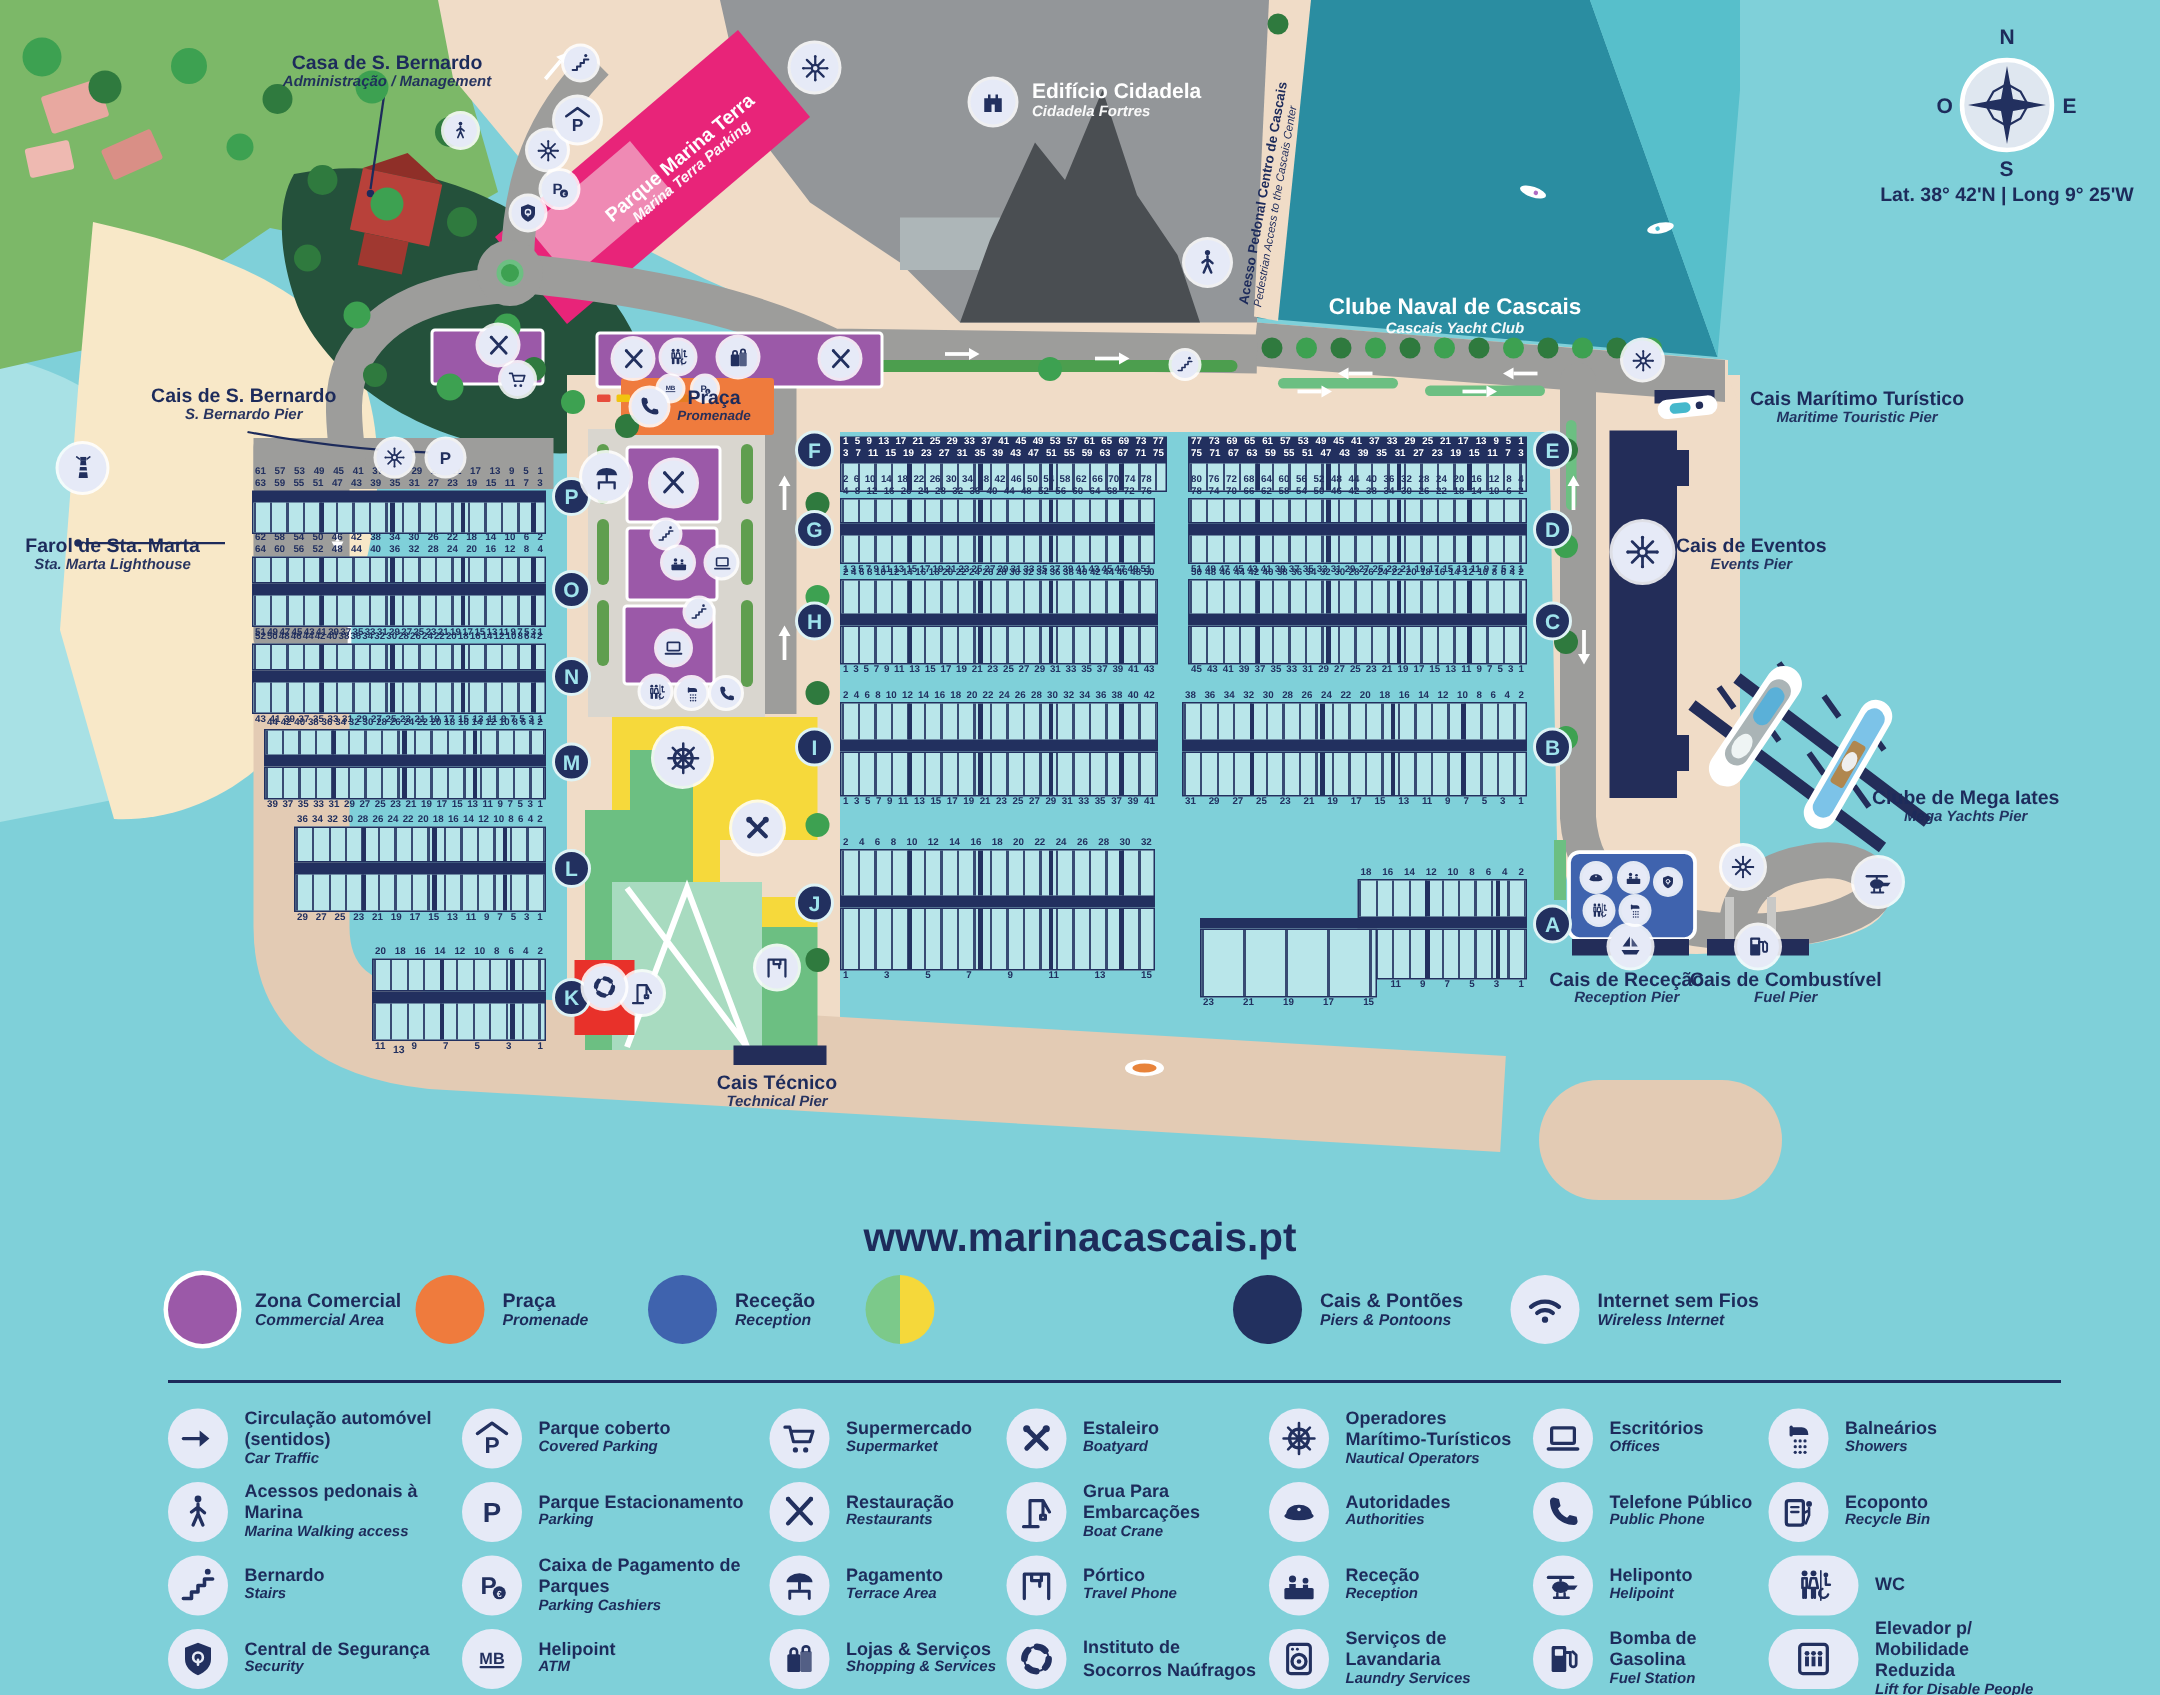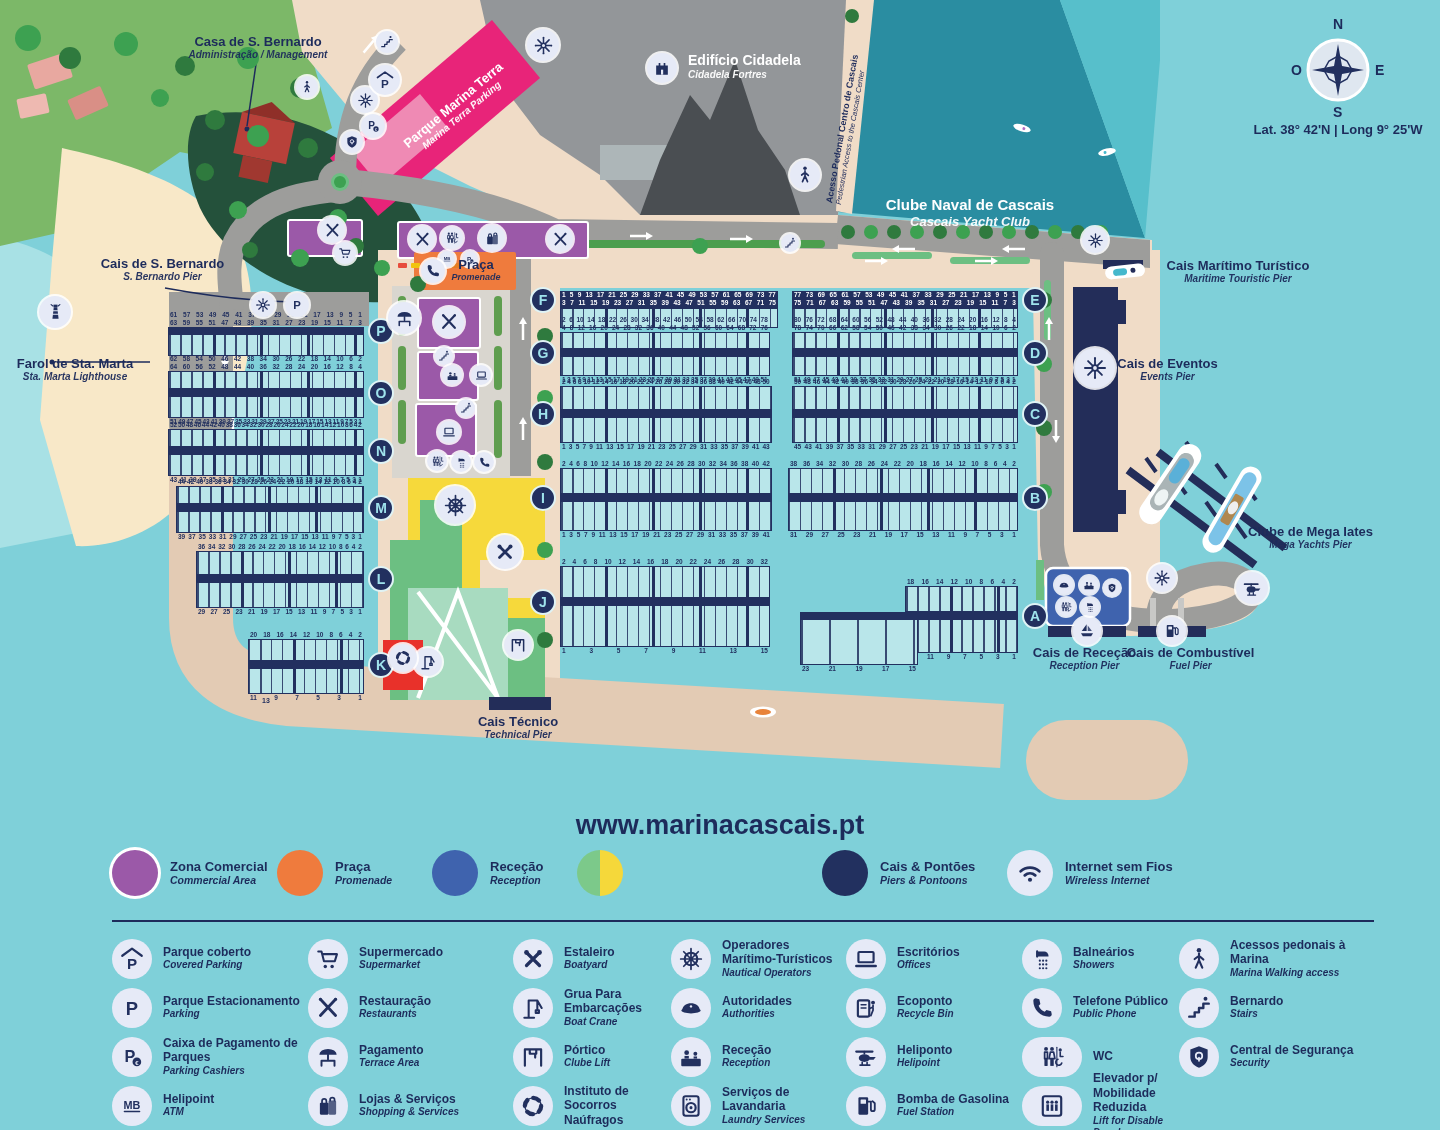--- a/index.html
+++ b/index.html
@@ -312,21 +312,21 @@
 <div class="mlabel light" style="left:688px;top:52px;width:170px;text-align:left;">
   <span class="pt" style="font-size:14px">Edifício Cidadela</span>
   <span class="en">Cidadela Fortres</span>
 </div>
 <div id="acesso-label">
   <span class="pt">Acesso Pedonal Centro de Cascais</span>
   <span class="en">Pedestrian Access to the Cascais Center</span>
 </div>
 <div class="mlabel light" style="left:845px;top:196px;width:250px;">
   <span class="pt" style="font-size:15px">Clube Naval de Cascais</span>
-  <span class="en" style="font-size:13px">Cascais Yacht Club</span>
+  <span class="en" style="font-size:10px">Cascais Yacht Club</span>
 </div>
 <div class="mlabel" style="left:1148px;top:258px;width:180px;">
   <span class="pt">Cais Marítimo Turístico</span>
   <span class="en">Maritime Touristic Pier</span>
 </div>
 <div class="mlabel" style="left:1095px;top:356px;width:145px;">
   <span class="pt">Cais de Eventos</span>
   <span class="en">Events Pier</span>
 </div>
 <div class="mlabel" style="left:1218px;top:524px;width:185px;">
@@ -1623,20 +1623,32 @@
           <div class="zt">Internet sem Fios</div>
           <div class="zs">Wireless Internet</div>
         </div>
       </div>
     </div>
 <div id="legend-divider"></div>
 <div id="legend-services">
       <div class="svc">
         <div class="ic">
           <svg width="26" height="26" viewBox="0 0 24 24" fill="none" stroke="currentColor" stroke-width="2" stroke-linecap="round" stroke-linejoin="round">
+            <path d="M3 12h13"></path>
+            <path d="M13 7l6 5-6 5" fill="currentColor" stroke="none"></path>
+          </svg>
+        </div>
+        <div class="tx">
+          <div class="zt">Circulação automóvel (sentidos)</div>
+          <div class="zs">Car Traffic</div>
+        </div>
+      </div>
+      <div class="svc">
+        <div class="ic">
+          <svg width="26" height="26" viewBox="0 0 24 24" fill="none" stroke="currentColor" stroke-width="2" stroke-linecap="round" stroke-linejoin="round">
             <path d="M3 9l9-6.5L21 9"></path>
             <text x="12" y="21" text-anchor="middle" font-size="14" font-weight="bold" fill="currentColor" stroke="none" font-family="Liberation Sans,sans-serif">P</text>
           </svg>
         </div>
         <div class="tx">
           <div class="zt">Parque coberto</div>
           <div class="zs">Covered Parking</div>
         </div>
       </div>
       <div class="svc">
@@ -1769,45 +1781,45 @@
           </svg>
         </div>
         <div class="tx">
           <div class="zt">Autoridades</div>
           <div class="zs">Authorities</div>
         </div>
       </div>
       <div class="svc">
         <div class="ic">
           <svg width="26" height="26" viewBox="0 0 24 24" fill="none" stroke="currentColor" stroke-width="2" stroke-linecap="round" stroke-linejoin="round">
+            <path d="M6.3 3C5 3 4 4 4 5.3 4 13.5 10.5 20 18.7 20c1.3 0 2.3-1 2.3-2.3l-.6-2.8-4.3-1-1.6 1.6c-2.6-1.1-4.5-3-5.6-5.6L10.5 8.3l-1-4.3z" fill="currentColor" stroke="none"></path>
+          </svg>
+        </div>
+        <div class="tx">
+          <div class="zt">Telefone Público</div>
+          <div class="zs">Public Phone</div>
+        </div>
+      </div>
+      <div class="svc">
+        <div class="ic">
+          <svg width="26" height="26" viewBox="0 0 24 24" fill="none" stroke="currentColor" stroke-width="2" stroke-linecap="round" stroke-linejoin="round">
             <rect x="4.5" y="5" width="10.5" height="15" rx="1.5" stroke-width="2"></rect>
             <path d="M7.5 9h4.5M7.5 12h4.5" stroke-width="1.4"></path>
             <circle cx="18.5" cy="7" r="1.8" fill="currentColor" stroke="none"></circle>
             <path d="M18.5 9.5v4.5l-2 5M18.5 11l-3 1.5" stroke-width="1.6"></path>
           </svg>
         </div>
         <div class="tx">
           <div class="zt">Ecoponto</div>
           <div class="zs">Recycle Bin</div>
         </div>
       </div>
       <div class="svc">
         <div class="ic">
           <svg width="26" height="26" viewBox="0 0 24 24" fill="none" stroke="currentColor" stroke-width="2" stroke-linecap="round" stroke-linejoin="round">
-            <path d="M6.3 3C5 3 4 4 4 5.3 4 13.5 10.5 20 18.7 20c1.3 0 2.3-1 2.3-2.3l-.6-2.8-4.3-1-1.6 1.6c-2.6-1.1-4.5-3-5.6-5.6L10.5 8.3l-1-4.3z" fill="currentColor" stroke="none"></path>
-          </svg>
-        </div>
-        <div class="tx">
-          <div class="zt">Telefone Público</div>
-          <div class="zs">Public Phone</div>
-        </div>
-      </div>
-      <div class="svc">
-        <div class="ic">
-          <svg width="26" height="26" viewBox="0 0 24 24" fill="none" stroke="currentColor" stroke-width="2" stroke-linecap="round" stroke-linejoin="round">
             <path d="M3 20h5v-4h4v-4h4v-4h5" stroke-width="2.2"></path>
             <circle cx="18" cy="3.5" r="1.8" fill="currentColor" stroke="none"></circle>
           </svg>
         </div>
         <div class="tx">
           <div class="zt">Bernardo</div>
           <div class="zs">Stairs</div>
         </div>
       </div>
       <div class="svc">
@@ -1836,21 +1848,21 @@
         </div>
       </div>
       <div class="svc">
         <div class="ic">
           <svg width="26" height="26" viewBox="0 0 24 24" fill="none" stroke="currentColor" stroke-width="2" stroke-linecap="round" stroke-linejoin="round">
             <path d="M4.5 20V5h15v15M9 5v4M15 5v4M10 9h4v3.5" stroke-width="2"></path>
           </svg>
         </div>
         <div class="tx">
           <div class="zt">Pórtico</div>
-          <div class="zs">Clube Lift</div>
+          <div class="zs">Travel Phone</div>
         </div>
       </div>
       <div class="svc">
         <div class="ic">
           <svg width="26" height="26" viewBox="0 0 24 24" fill="none" stroke="currentColor" stroke-width="2" stroke-linecap="round" stroke-linejoin="round">
             <rect x="3" y="13.5" width="18" height="7" rx="1" fill="currentColor" stroke="none"></rect>
             <circle cx="8" cy="8" r="2.2" fill="currentColor" stroke="none"></circle>
             <path d="M6 13.5v-2.5h4v2.5" fill="currentColor" stroke="none"></path>
             <circle cx="16" cy="9" r="1.8" fill="currentColor" stroke="none"></circle>
             <path d="M14.4 13.5v-2h3.2v2" fill="currentColor" stroke="none"></path>

